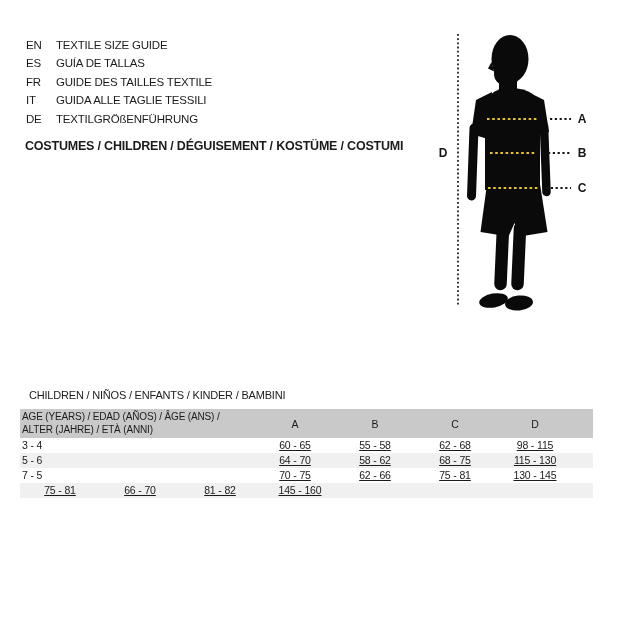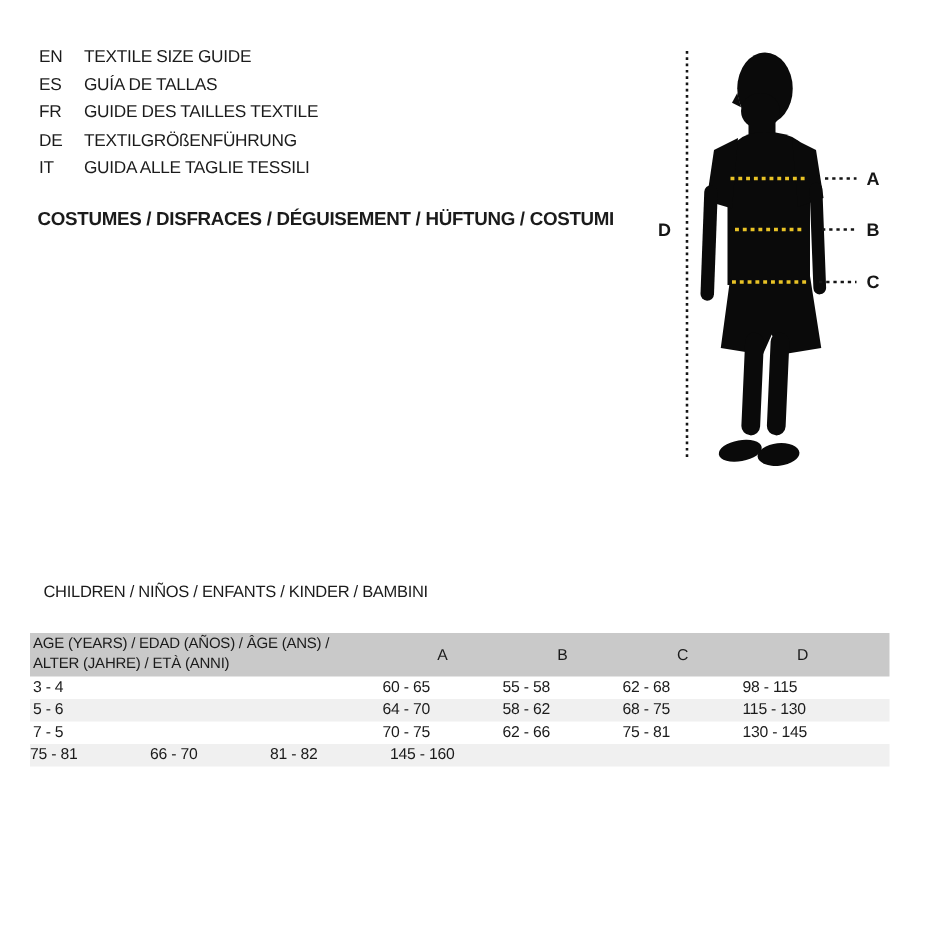--- a/index.html
+++ b/index.html
@@ -4,45 +4,45 @@
 <style>
   html,body{margin:0;padding:0;}
   body{
     width:620px;height:620px;background:#ffffff;
     font-family:"Liberation Sans",sans-serif;color:#1b1b1b;
   }
   .page{position:relative;width:620px;height:620px;overflow:hidden;background:#fff;}
 
   
   .lang-block{position:absolute;left:26px;top:32px;}
-  .lang-row{display:flex;height:18.5px;align-items:flex-start;font-size:11.5px;letter-spacing:-0.2px;}
+  .lang-row{display:flex;height:18.5px;align-items:flex-end;font-size:11.5px;letter-spacing:-0.2px;}
   .lang-code{width:30px;flex:0 0 30px;}
 
   
   .costumes-line{position:absolute;left:25px;top:139px;font-size:12.5px;font-weight:700;letter-spacing:-0.2px;white-space:nowrap;}
 
   
   .figure{position:absolute;left:430px;top:20px;width:190px;height:300px;}
   .figure text{font-family:"Liberation Sans",sans-serif;font-weight:700;font-size:12px;fill:#161616;}
   .yline{stroke:#e8c226;stroke-width:2.2;stroke-dasharray:2.6 2.6;}
   .pline{stroke:#151515;stroke-width:1.8;stroke-dasharray:2.2 2.6;}
   .dline{stroke:#151515;stroke-width:1.7;stroke-dasharray:1.8 2.4;}
 
   
   .section-title{position:absolute;left:29px;top:389px;font-size:11px;letter-spacing:-0.2px;}
 
   
-  .size-table{position:absolute;left:20px;top:409px;width:573px;font-size:10.5px;letter-spacing:-0.15px;margin-top:13px;}
+  .size-table{position:absolute;left:20px;top:409px;width:573px;font-size:10.5px;letter-spacing:-0.15px;}
   .t-header{display:flex;background:#c9c9c9;height:29px;align-items:center;}
   .t-age-h{flex:0 0 233px;padding-left:2px;font-size:10px;line-height:12.5px;}
   .t-colh{flex:0 0 80px;text-align:center;}
   .t-body .t-row{display:flex;height:15px;line-height:15px;}
   .t-body .t-row:nth-child(even){background:#f0f0f0;}
   .t-age{flex:0 0 233px;padding-left:2px;}
-  .t-cell{flex:0 0 80px;}
+  .t-cell{flex:0 0 80px;text-align:center;text-decoration:underline;}
 
   
   .legend{position:absolute;left:25px;top:516px;font-size:11px;line-height:18.7px;letter-spacing:-0.2px;}
 </style>
 </head>
 <body>
 
 <div class="page">
 
   <div class="lang-block">
@@ -52,30 +52,30 @@
     </div>
     <div class="lang-row">
       <span class="lang-code">ES</span>
       <span class="lang-label">GUÍA DE TALLAS</span>
     </div>
     <div class="lang-row">
       <span class="lang-code">FR</span>
       <span class="lang-label">GUIDE DES TAILLES TEXTILE</span>
     </div>
     <div class="lang-row">
+      <span class="lang-code">IT</span>
+      <span class="lang-label">GUIDA ALLE TAGLIE TESSILI</span>
+    </div>
+    <div class="lang-row">
       <span class="lang-code">DE</span>
       <span class="lang-label">TEXTILGRÖßENFÜHRUNG</span>
     </div>
-    <div class="lang-row">
-      <span class="lang-code">IT</span>
-      <span class="lang-label">GUIDA ALLE TAGLIE TESSILI</span>
-    </div>
   </div>
 
-  <div class="costumes-line">COSTUMES / DISFRACES / DÉGUISEMENT / HÜFTUNG / COSTUMI</div>
+  <div class="costumes-line">COSTUMES / CHILDREN / DÉGUISEMENT / KOSTÜME / COSTUMI</div>
 
   <svg class="figure" viewBox="0 0 190 300" xmlns="http://www.w3.org/2000/svg">
     <g fill="#0a0a0a" stroke="none">
       <ellipse cx="80" cy="39" rx="18.5" ry="24"></ellipse>
       <ellipse cx="77" cy="54" rx="13" ry="12"></ellipse>
       <polygon points="61.5,42 58,48.5 64,51.5"></polygon>
       <rect x="69" y="58" width="18" height="16"></rect>
       <path d="M55,170 L55,92 Q55,68 80,68 Q110,68 110,92 L110,170 Z"></path>
       <polygon points="62,72 46,80 41,114 58,119"></polygon>
       <polygon points="98,72 114,80 119,112 102,118"></polygon>

